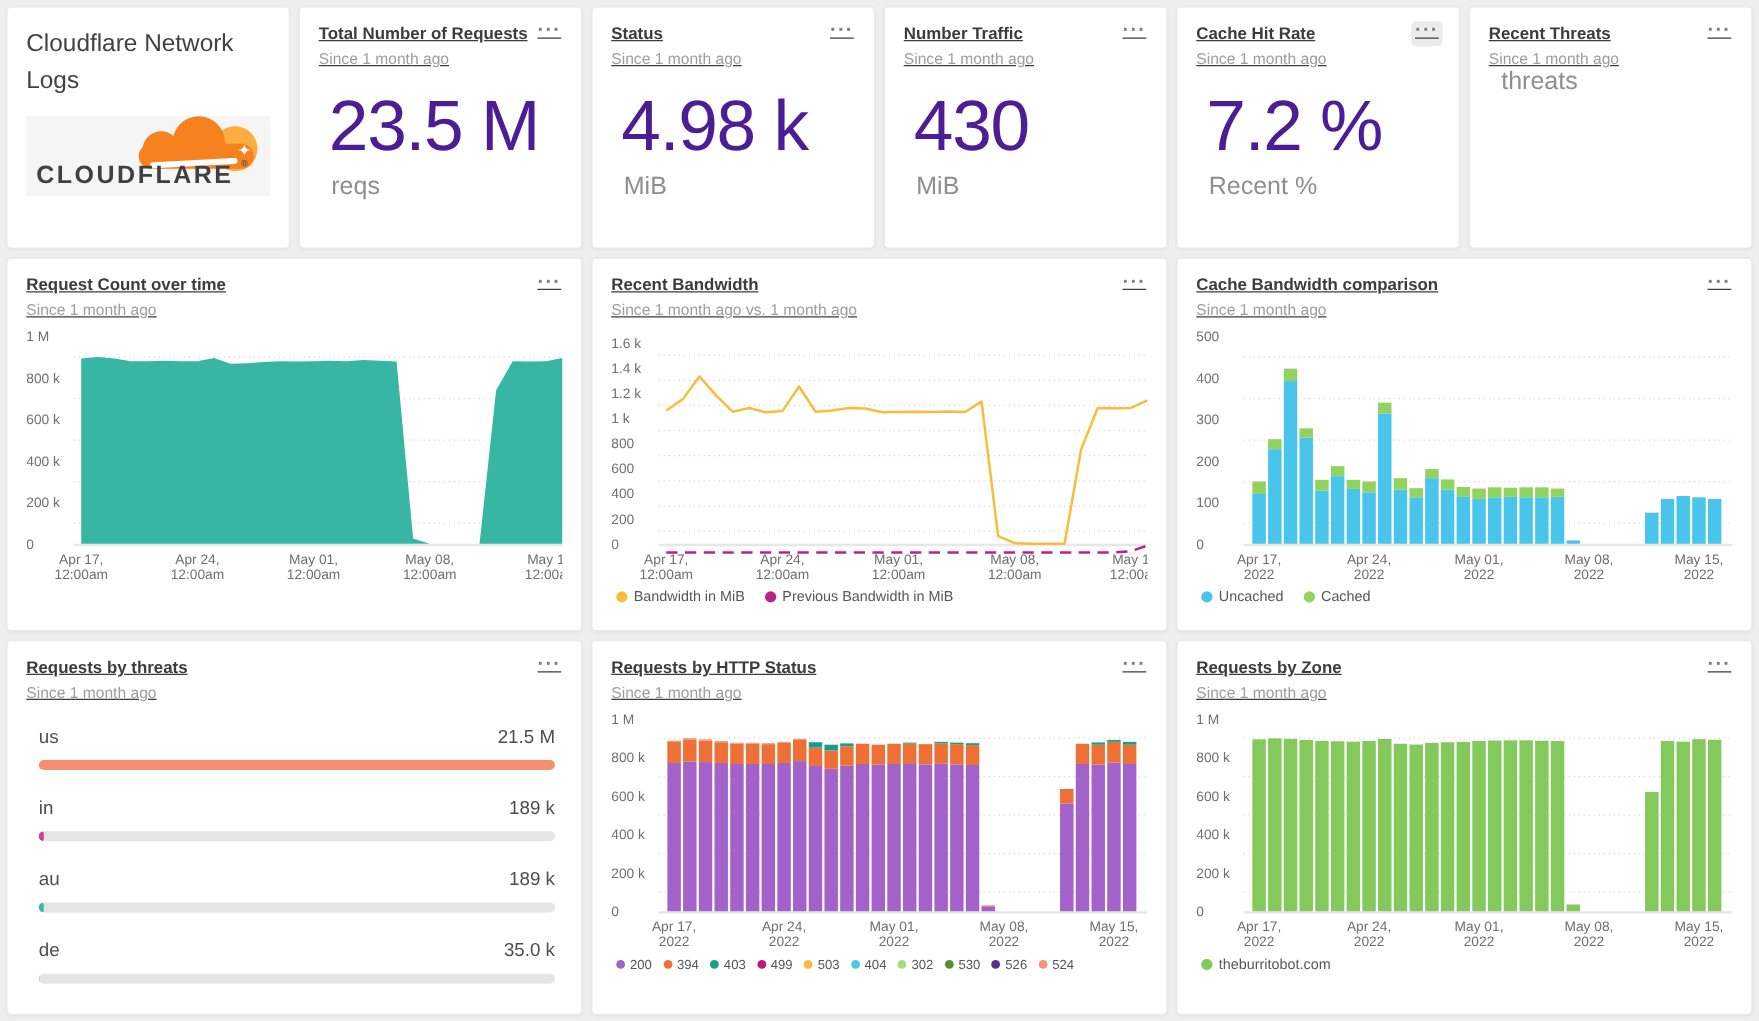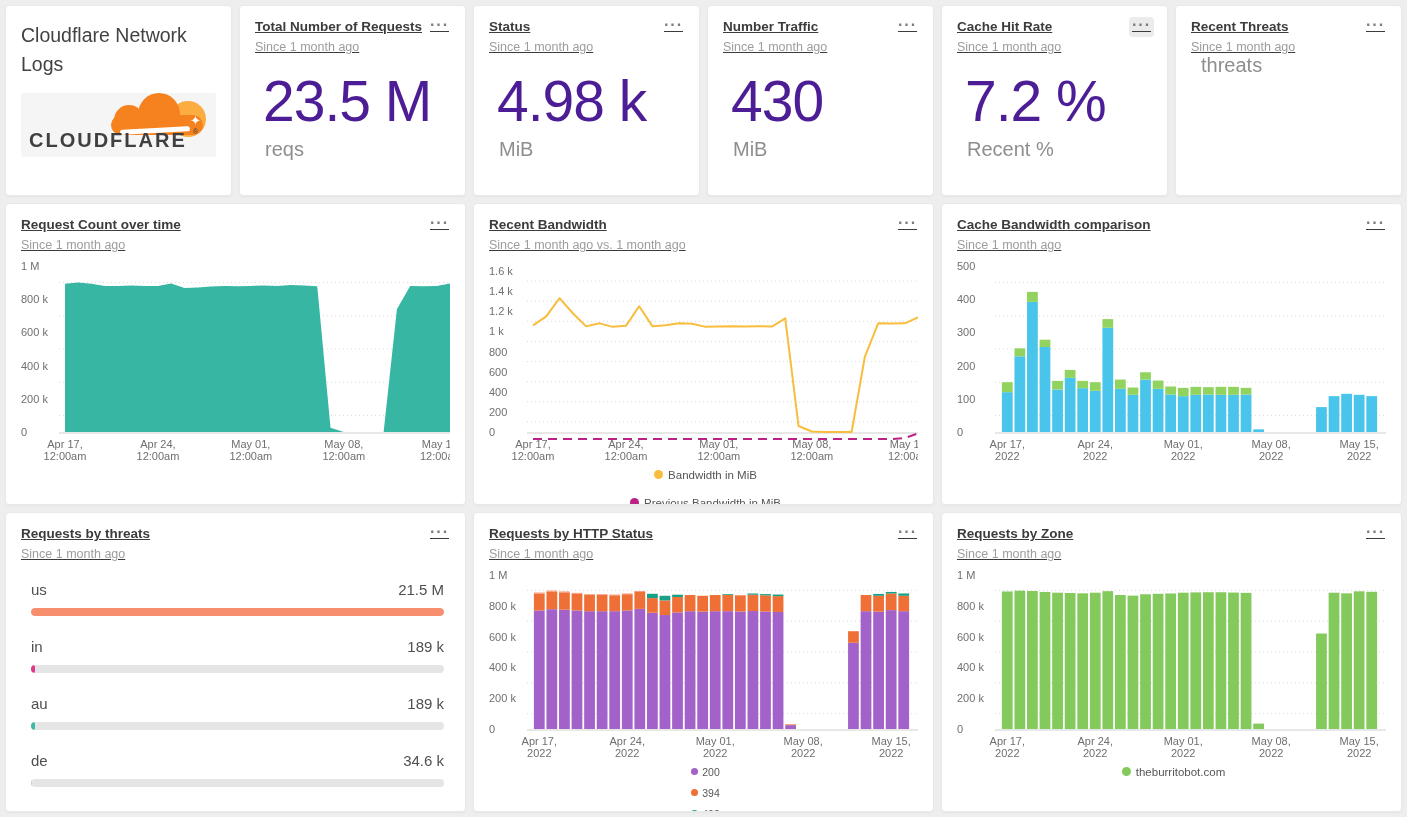--- a/index.html
+++ b/index.html
@@ -36,21 +36,21 @@
   .cf-c1{right:36px;top:0px;width:42px;height:42px;border-radius:50%;background:#f6821f;}
   .cf-c2{right:72px;top:12px;width:30px;height:30px;border-radius:50%;background:#f6821f;}
   .cf-base{right:13px;top:22px;width:92px;height:20px;border-radius:10px;background:#f6821f;}
   .cf-swoosh{right:26px;top:35px;width:70px;height:5px;border-radius:3px;background:#fff;transform:rotate(-3deg);}
   .cf-spark{right:15px;top:20px;color:#fff;font-size:13px;}
   .cf-word{position:absolute;left:8px;bottom:5px;font-size:20px;font-weight:bold;color:#404042;letter-spacing:2px;}
   .cf-mark{position:absolute;left:172px;bottom:22px;font-size:7px;color:#404042;}
   
   .chart{display:block;margin-top:4px;}
   .chart text{font-family:"Liberation Sans",sans-serif;}
-  .legend{display:flex;gap:16px;margin-top:3px;padding-left:4px;font-size:11.5px;color:#565656;align-items:center;flex-wrap:nowrap;flex-direction:column;}
+  .legend{display:flex;gap:16px;margin-top:3px;padding-left:4px;font-size:11.5px;color:#565656;align-items:center;flex-wrap:nowrap;}
   .legend.compact{gap:9px;font-size:10.5px;}
   .lg-item{display:inline-flex;align-items:center;white-space:nowrap;cursor:pointer;}
   .lg-dot{width:9px;height:9px;border-radius:50%;display:inline-block;margin-right:5px;flex:none;}
   .legend.compact .lg-dot{width:7px;height:7px;margin-right:4px;}
   
   .country-list{margin-top:20px;padding:0 6px 0 10px;}
   .c-row{margin-bottom:22px;}
   .c-top{display:flex;justify-content:space-between;font-size:15px;color:#4f4f4f;margin-bottom:10px;}
   .c-track{height:8px;background:#e5e5e5;border-radius:4px;position:relative;overflow:hidden;}
   .c-fill{position:absolute;left:0;top:0;bottom:0;border-radius:4px;}
@@ -296,20 +296,30 @@
           <text x="50.28333333333333" y="204" fill="#6f6f6f" font-size="11" text-anchor="middle">2022</text>
           <text x="138.25" y="192" fill="#6f6f6f" font-size="11" text-anchor="middle">Apr 24,</text>
           <text x="138.25" y="204" fill="#6f6f6f" font-size="11" text-anchor="middle">2022</text>
           <text x="226.21666666666667" y="192" fill="#6f6f6f" font-size="11" text-anchor="middle">May 01,</text>
           <text x="226.21666666666667" y="204" fill="#6f6f6f" font-size="11" text-anchor="middle">2022</text>
           <text x="314.18333333333334" y="192" fill="#6f6f6f" font-size="11" text-anchor="middle">May 08,</text>
           <text x="314.18333333333334" y="204" fill="#6f6f6f" font-size="11" text-anchor="middle">2022</text>
           <text x="402.15" y="192" fill="#6f6f6f" font-size="11" text-anchor="middle">May 15,</text>
           <text x="402.15" y="204" fill="#6f6f6f" font-size="11" text-anchor="middle">2022</text>
         </svg>
+      <div id="legend-2" class="legend">
+          <span class="lg-item">
+            <span class="lg-dot" style="background: rgb(73, 197, 236);"></span>
+            <span>Uncached</span>
+          </span>
+          <span class="lg-item">
+            <span class="lg-dot" style="background: rgb(146, 211, 95);"></span>
+            <span>Cached</span>
+          </span>
+        </div>
     </div>
   </div>
 
   <div class="row row3">
 
     <div class="panel">
       <div class="card-head">
         <div>
           <div class="card-title">Requests by threats</div>
           <div class="card-sub">Since 1 month ago</div>
@@ -340,21 +350,21 @@
               <span>au</span>
               <span>189 k</span>
             </div>
             <div class="c-track" style="background: rgb(229, 229, 229);">
               <span class="c-fill" style="background: rgb(60, 185, 166); width: 0.88%;"></span>
             </div>
           </div>
           <div class="c-row">
             <div class="c-top">
               <span>de</span>
-              <span>34.6 k</span>
+              <span>35.0 k</span>
             </div>
             <div class="c-track" style="background: rgb(229, 229, 229);">
               <span class="c-fill" style="background: rgb(207, 207, 207); width: 0.35%;"></span>
             </div>
           </div>
         </div>
     </div>
 
     <div class="panel">
       <div class="card-head">

